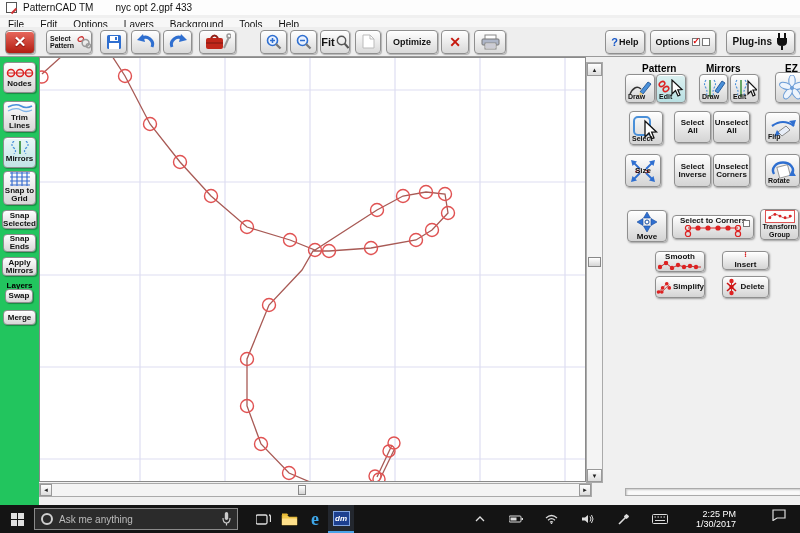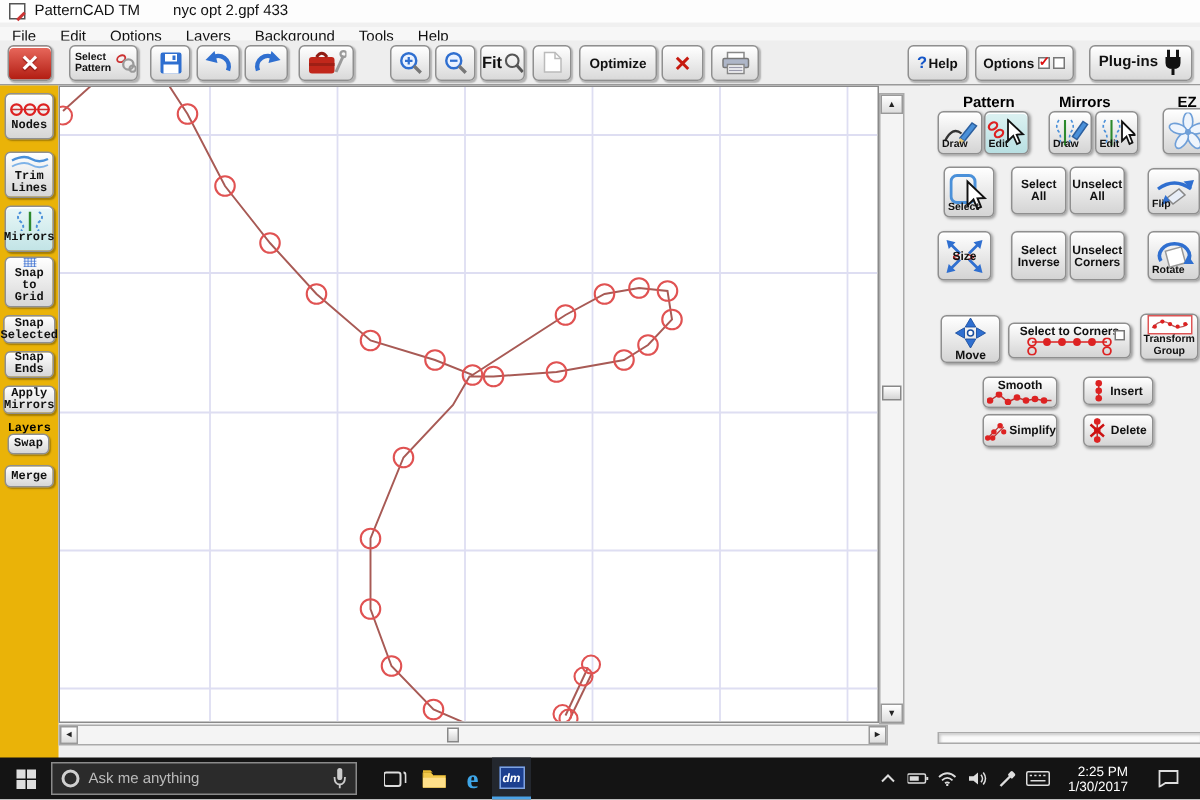--- a/index.html
+++ b/index.html
@@ -22,21 +22,21 @@
   .tb-selpat { width:46px; font-size:7px; line-height:7px; text-align:left; padding-left:3px; gap:2px; }
   .tb-fit { font-size:11px; }
   .tb-opt { padding:0 6px; }
   .tb-help { padding:0 5px; } .tb-help b { color:#1556c8; font-size:11px; margin-right:1px; }
   .tb-options { padding:0 5px; gap:2px; }
   .tb-plug { padding:0 6px; gap:4px; font-size:10px; }
   .chk { width:8px; height:8px; border:1px solid #777; background:#fff; display:inline-block; position:relative; }
   .chk.red:before { content:"✓"; position:absolute; left:0px; top:-3px; color:#d11; font-size:9px; font-weight:bold; }
 
   
-  .sidebar { position:absolute; left:0; top:57px; width:39px; bottom:23px; background:#eab308;font-family:Liberation Mono, monospace; }
+  .sidebar { position:absolute; left:0; top:57px; width:39px; bottom:23px; background:#22c55e; }
   .sbtn { position:absolute; left:3px; width:33px; background:linear-gradient(#ffffff,#d6d6d6); border:1px solid #8f8f8f; border-radius:4px; box-shadow:inset 0 1px 0 #fff,1px 1px 1px rgba(0,0,0,.3); font-size:8px; font-weight:bold; text-align:center; color:#111; display:flex; flex-direction:column; align-items:center; justify-content:center; line-height:8px; cursor:pointer; }
   .sbtn.sel { background:linear-gradient(#e9f7f7,#c2e4e6); }
   .sb-label { padding:1px 0; }
 
   
   .canvas { position:absolute; left:39px; top:57px; width:547px; height:425px; background:#ffffff; border:1px solid #8a8a8a; overflow:hidden; cursor:crosshair; }
   .canvas svg { display:block; }
 
   
   .vscroll { position:absolute; left:586px; top:62px; width:17px; height:421px; background:#f4f4f4; border:1px solid #aaa; }
@@ -65,21 +65,21 @@
   .taskbar { position:absolute; left:0; top:505px; right:0; height:28px; background:#141414; display:flex; align-items:center; color:#eee; }
   .start { width:34px; height:28px; display:flex; align-items:center; justify-content:center; cursor:pointer; }
   .winlogo { width:13px; height:13px; display:grid; grid-template-columns:6px 6px; grid-template-rows:6px 6px; gap:1px; }
   .winlogo i { background:#dfdfdf; }
   .searchbox { width:204px; height:22px; background:#2b2b2b; border:1px solid #8a8a8a; display:flex; align-items:center; padding:0 6px; gap:6px; color:#bbb; font-size:10px; cursor:text; }
   .cortana { width:12px; height:12px; border:2px solid #cfcfcf; border-radius:50%; }
   .searchbox .ph { flex:1; }
   .tb-ic { width:26px; height:28px; display:flex; align-items:center; justify-content:center; cursor:pointer; }
   .dm-tile { width:26px; height:28px; background:#23272e; border-bottom:2px solid #4aa3e8; display:flex; align-items:center; justify-content:center; cursor:pointer; }
   .dm-logo { width:17px; height:15px; background:#1c3f8f; color:#fff; font-size:8px; font-style:italic; font-weight:bold; display:flex; align-items:center; justify-content:center; border:1px solid #7fa3e0; }
-  .tray { margin-left:auto; display:flex; align-items:center; gap:4px; padding-right:6px; }
+  .tray { margin-left:auto; display:flex; gap:20px; padding-right:6px; }
   .tray .ti { width:16px; height:20px; display:flex; align-items:center; justify-content:center; cursor:pointer; }
   .clock { text-align:right; font-size:9px; line-height:10px; color:#fff; padding:0 8px; cursor:pointer; }
   .notif { width:30px; display:flex; justify-content:center; cursor:pointer; }
 
   .icon-svg { display:block; }
 </style>
 </head>
 <body>
 
 <div class="app">
@@ -468,21 +468,21 @@
             <circle cx="2" cy="6" r="2.2"></circle>
             <circle cx="8" cy="2" r="2.2"></circle>
             <circle cx="14" cy="7" r="2.2"></circle>
             <circle cx="20" cy="4" r="2.2"></circle>
             <circle cx="26" cy="6" r="2.2"></circle>
             <circle cx="32" cy="5" r="2.2"></circle>
             <circle cx="38" cy="6" r="2.2"></circle>
           </g>
         </svg>
     </div>
-    <div class="rbtn" style="left:102px;top:194px;width:47px;height:19px;flex-direction:row;gap:4px">
+    <div class="rbtn" style="left:102px;top:194px;width:47px;height:19px;flex-direction:column;gap:4px">
       <svg class="icon-svg" width="7" height="15" viewBox="0 0 7 15">
           <path d="M3.5 1 V14" stroke="#b33"></path>
           <g fill="#d22">
             <circle cx="3.5" cy="2.5" r="2.2"></circle>
             <circle cx="3.5" cy="7.5" r="2.2"></circle>
             <circle cx="3.5" cy="12.5" r="2.2"></circle>
           </g>
         </svg>
       <span>Insert</span>
     </div>

